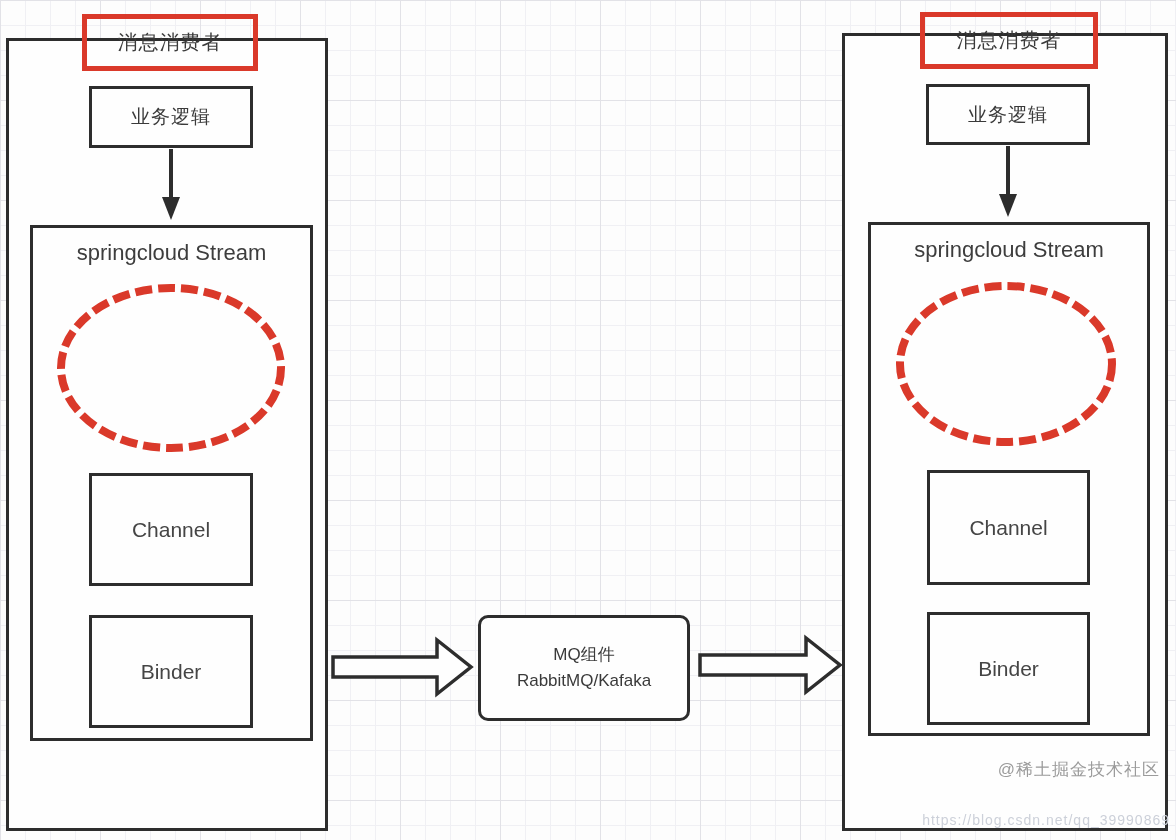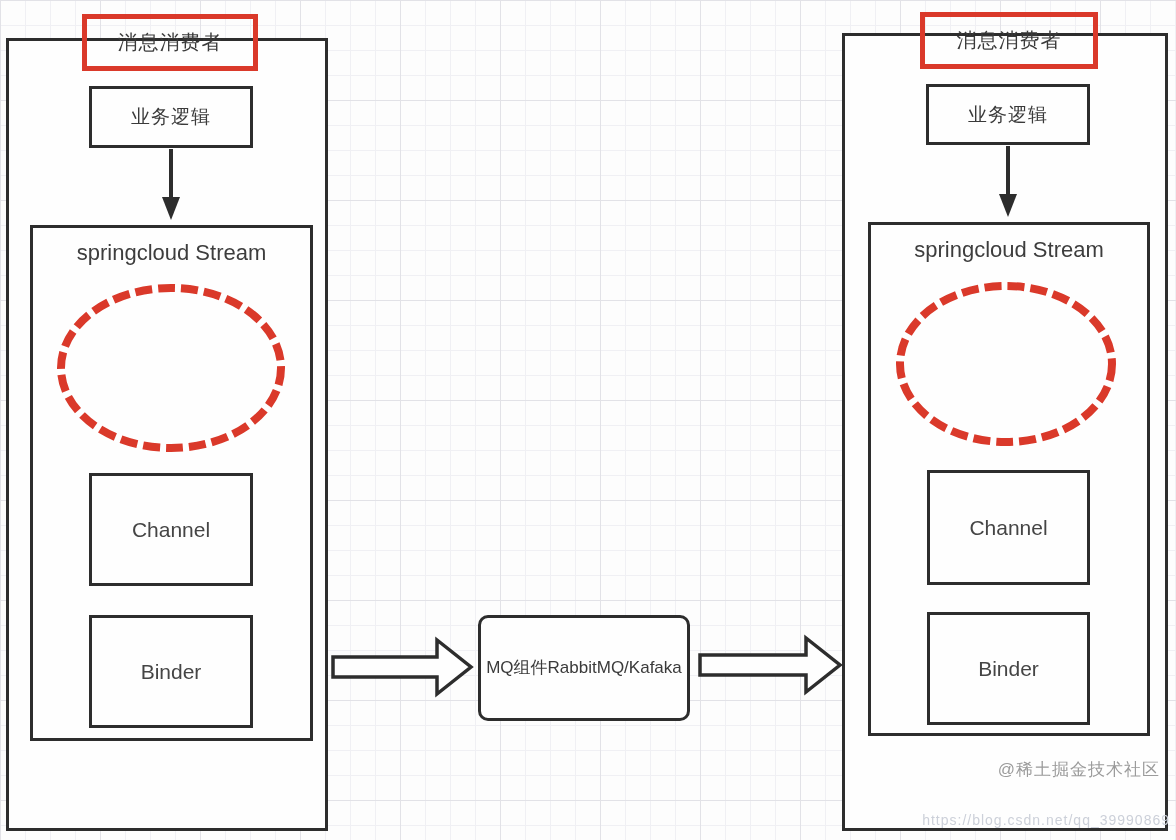--- a/index.html
+++ b/index.html
@@ -27,21 +27,21 @@
   }
   .stream-box{
     border:3px solid #2d2d2d;background:#fefefe;
     display:flex;justify-content:center;align-items:flex-start;
   }
   .stream-title{font-size:22px;color:#3d3d3d;padding-top:12px;}
   .inner-label{font-size:21px;color:#454545;}
   .biz-label{font-size:19px;color:#3a3a3a;letter-spacing:1px;}
   .mq-box{
     border:3px solid #2d2d2d;border-radius:10px;background:#fefefe;
-    display:flex;flex-direction:row;align-items:center;justify-content:center;
+    display:flex;flex-direction:column;align-items:center;justify-content:center;
     font-size:17px;line-height:1.55;color:#3a3a3a;z-index:2;
   }
   #shape-layer{position:absolute;left:0;top:0;z-index:5;pointer-events:none;}
   .wm-community{
     font-size:17px;color:#9b9b9b;z-index:6;letter-spacing:1px;
   }
   .wm-url{
     font-size:14px;color:#ccd0d9;z-index:1;letter-spacing:1px;
   }
 </style>

